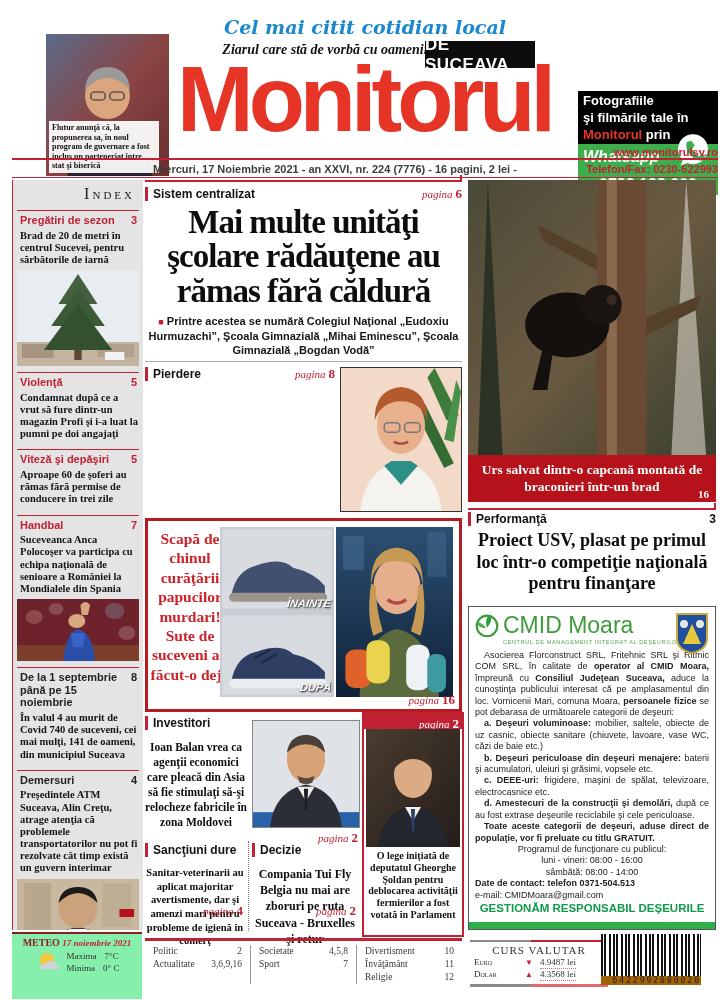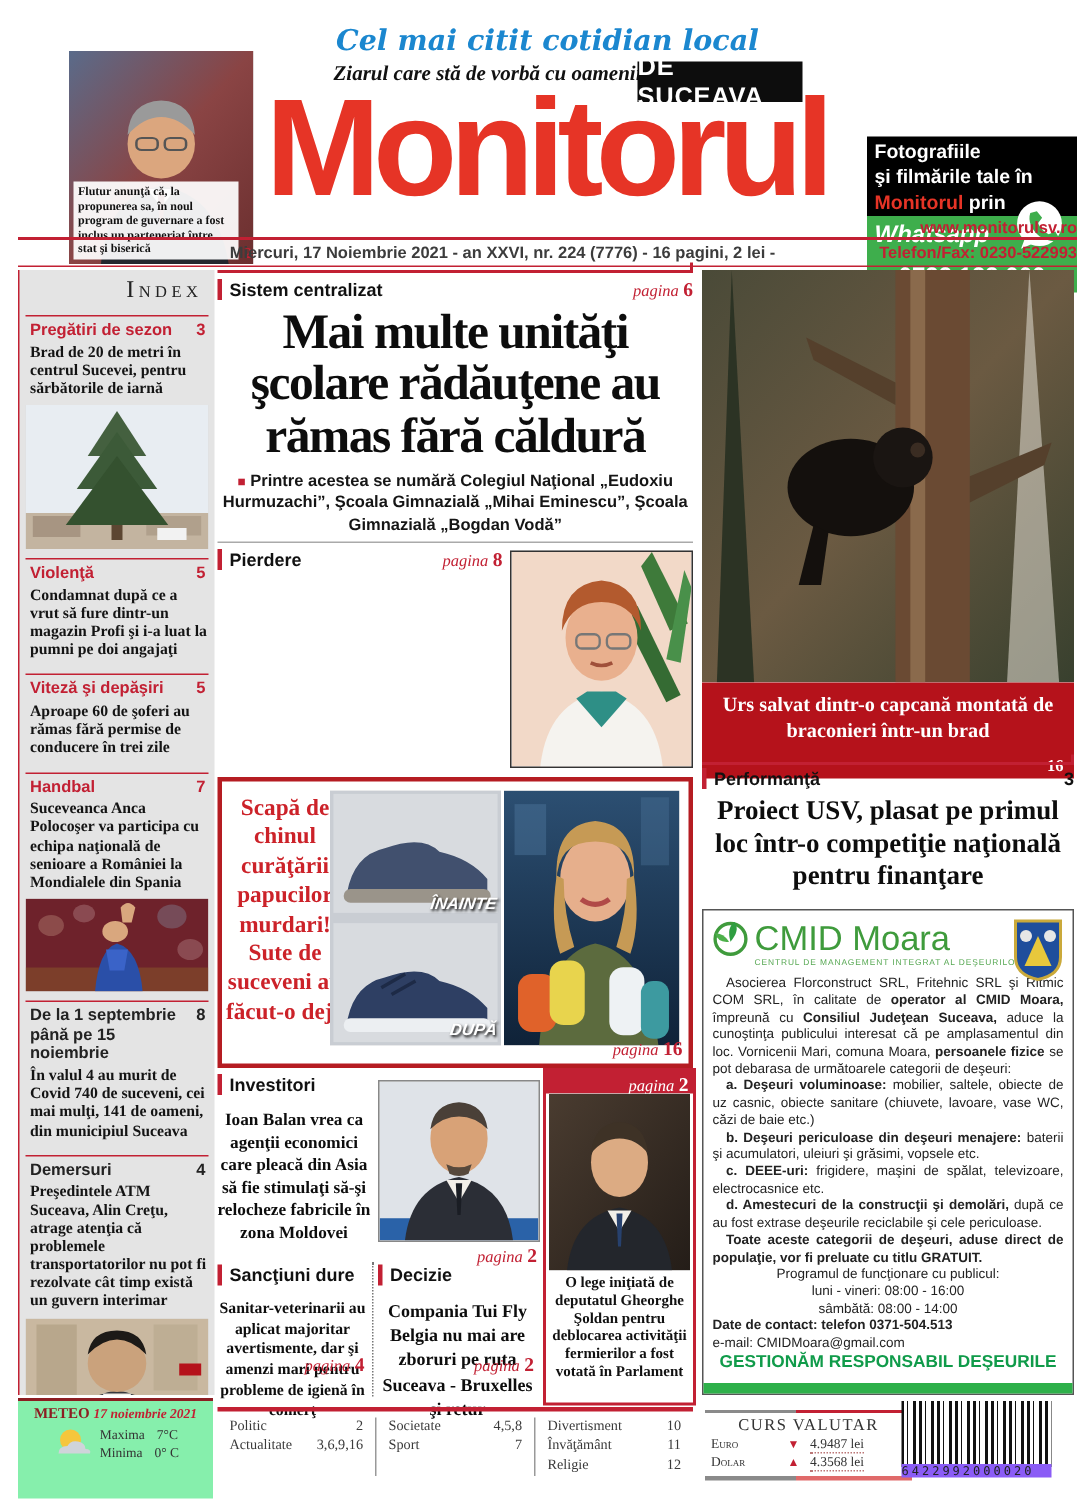--- a/index.html
+++ b/index.html
@@ -89,21 +89,21 @@
   .sol-band{height:15px;background:#c22033;text-align:right;padding-right:3px;}
   .sol-band .pagina{color:#fff;}
   .sol-photo{width:94px;height:118px;margin:0 auto;}
   .sol-text{font:700 10px/1.18 "Liberation Serif",serif;text-align:center;color:#111;padding:3px 2px;}
   #footer-index{left:145px;top:938px;width:317px;border-top:3px solid #c22033;display:flex;padding-top:4px;}
   .fi-group{flex:1;padding:0 8px;}
   .fi-group + .fi-group{border-left:1px solid #999;}
   .fi-row{display:flex;justify-content:space-between;font:400 9.5px/13px "Liberation Serif",serif;color:#3a3a3a;}
   
   .bear{left:468px;top:180px;width:248px;height:275px;}
-  .bear-cap{left:468px;top:455px;width:248px;height:64px;background:#b5121b;color:#fff;
+  .bear-cap{left:468px;top:455px;width:248px;height:47px;background:#b5121b;color:#fff;
     font:700 13.5px/1.25 "Liberation Serif",serif;text-align:center;padding-top:7px;box-sizing:border-box;}
   .bear-pg{position:absolute;right:7px;bottom:2px;font:700 11px "Liberation Serif",serif;}
   #performanta{left:468px;top:508px;width:248px;}
   #performanta .kl2{font:700 12px "Liberation Sans",sans-serif;color:#111;}
   #performanta .headline{font-size:18px;line-height:1.2;margin-top:3px;}
   #cmid{left:468px;top:606px;width:248px;height:324px;border:1px solid #555;background:#fff;box-sizing:border-box;}
   .cmid-head{display:flex;align-items:center;padding:4px 4px 0;}
   .cmid-logo-ic{width:28px;height:28px;flex:0 0 auto;}
   .cmid-name{color:#3f9b3c;font:400 23px/24px "Liberation Sans",sans-serif;margin-left:2px;}
   .cmid-sub{color:#57a853;font:400 5.6px "Liberation Sans",sans-serif;letter-spacing:.6px;margin:0 0 2px 34px;}
@@ -118,21 +118,21 @@
   .curs-title{text-align:center;font:400 11px "Liberation Serif",serif;font-variant:small-caps;
     letter-spacing:1px;color:#333;padding:2px 0 1px;}
   .curs-row{display:flex;align-items:baseline;font:400 9px/11px "Liberation Serif",serif;color:#333;padding:0 4px;}
   .curs-row .cur{width:44px;font-variant:small-caps;}
   .curs-row .arr{width:22px;color:#c22033;font-size:8px;text-align:center;}
   .curs-row .val{border-bottom:1px dotted #b77;}
   .curs-bot{height:3px;margin-top:3px;background:linear-gradient(90deg,#8a8a8a 0 44%,#e06a6a 44% 100%);}
   #barcode{left:601px;top:934px;width:100px;height:56px;}
   .bars{height:44px;background:
     repeating-linear-gradient(90deg,#111 0 1.6px,#fff 1.6px 3.4px,#111 3.4px 4.6px,#fff 4.6px 7.8px,#111 7.8px 10px,#fff 10px 12px);}
-  .bc-num{text-align:left;font:400 8px "DejaVu Sans Mono",monospace;letter-spacing:2px;color:#222;background:#8b5cf6;margin-top:-2px;}
+  .bc-num{text-align:right;font:400 8px "DejaVu Sans Mono",monospace;letter-spacing:2px;color:#222;background:#a16207;margin-top:-2px;}
 </style>
 </head>
 <body>
 
 <div id="page">
 
   <div class="abs flutur photo">
     <svg viewBox="0 0 104 142" preserveAspectRatio="none">
       <defs>
           <linearGradient id="fbg" x1="0" y1="0" x2="1" y2="1">

